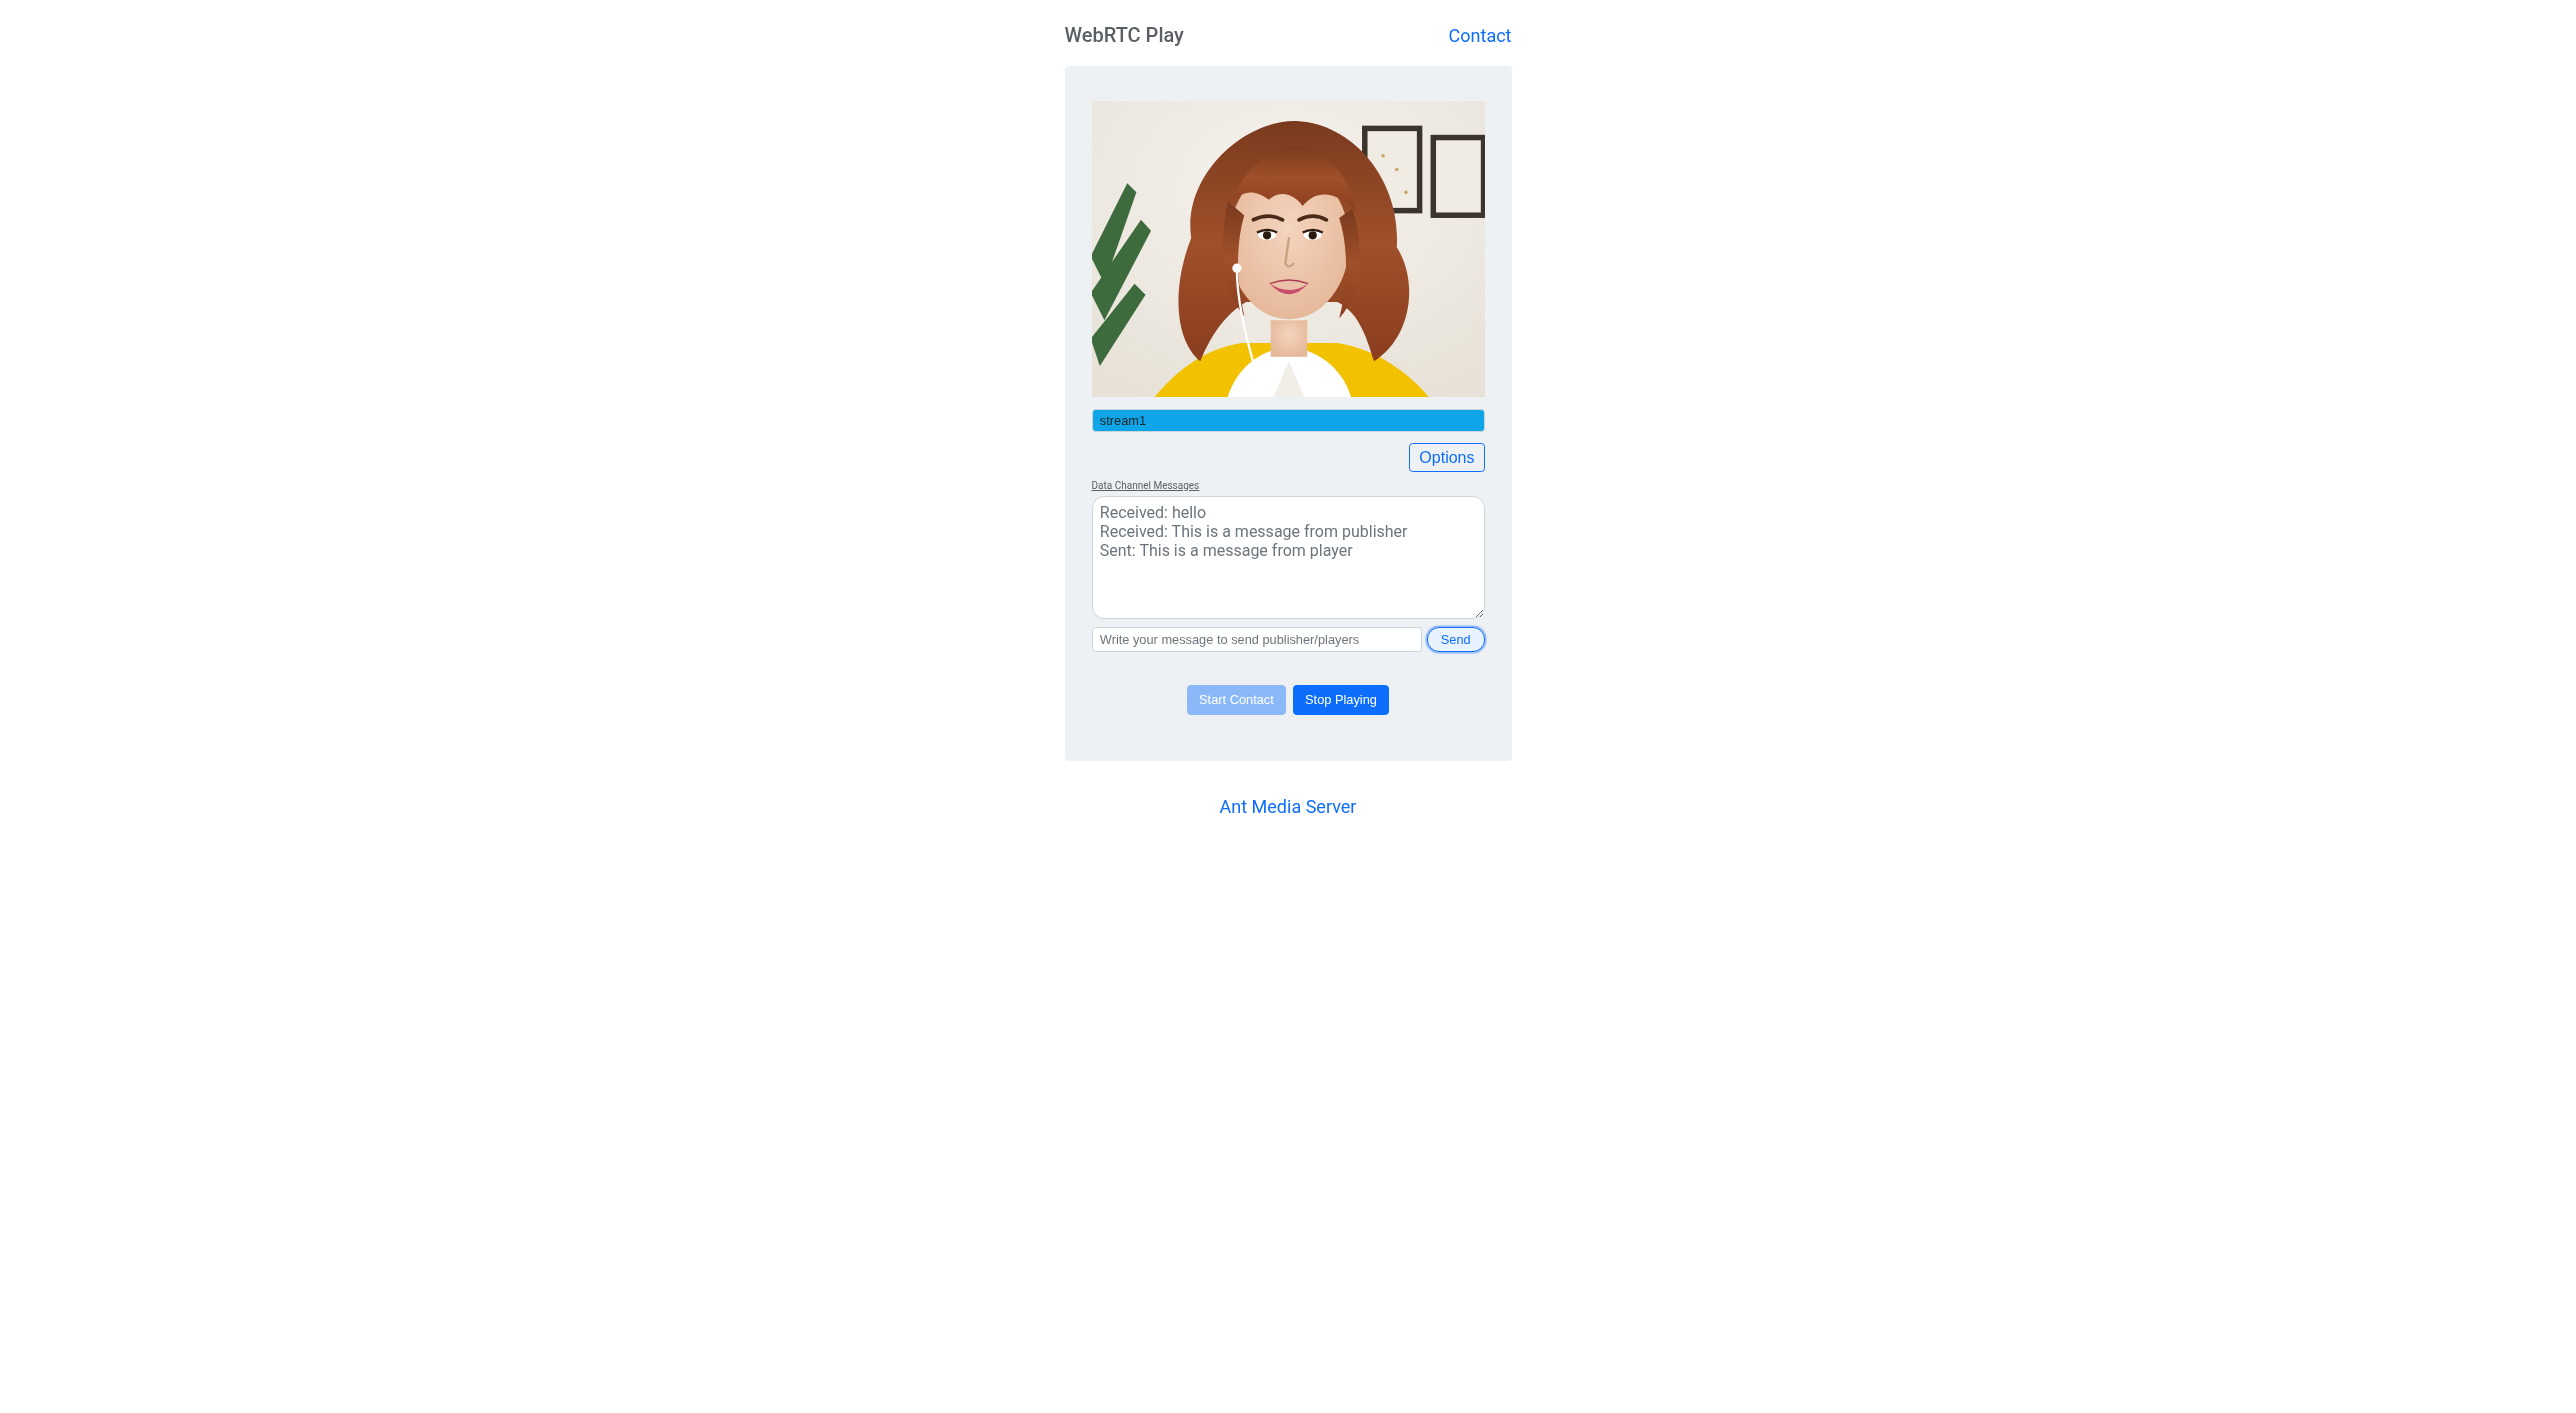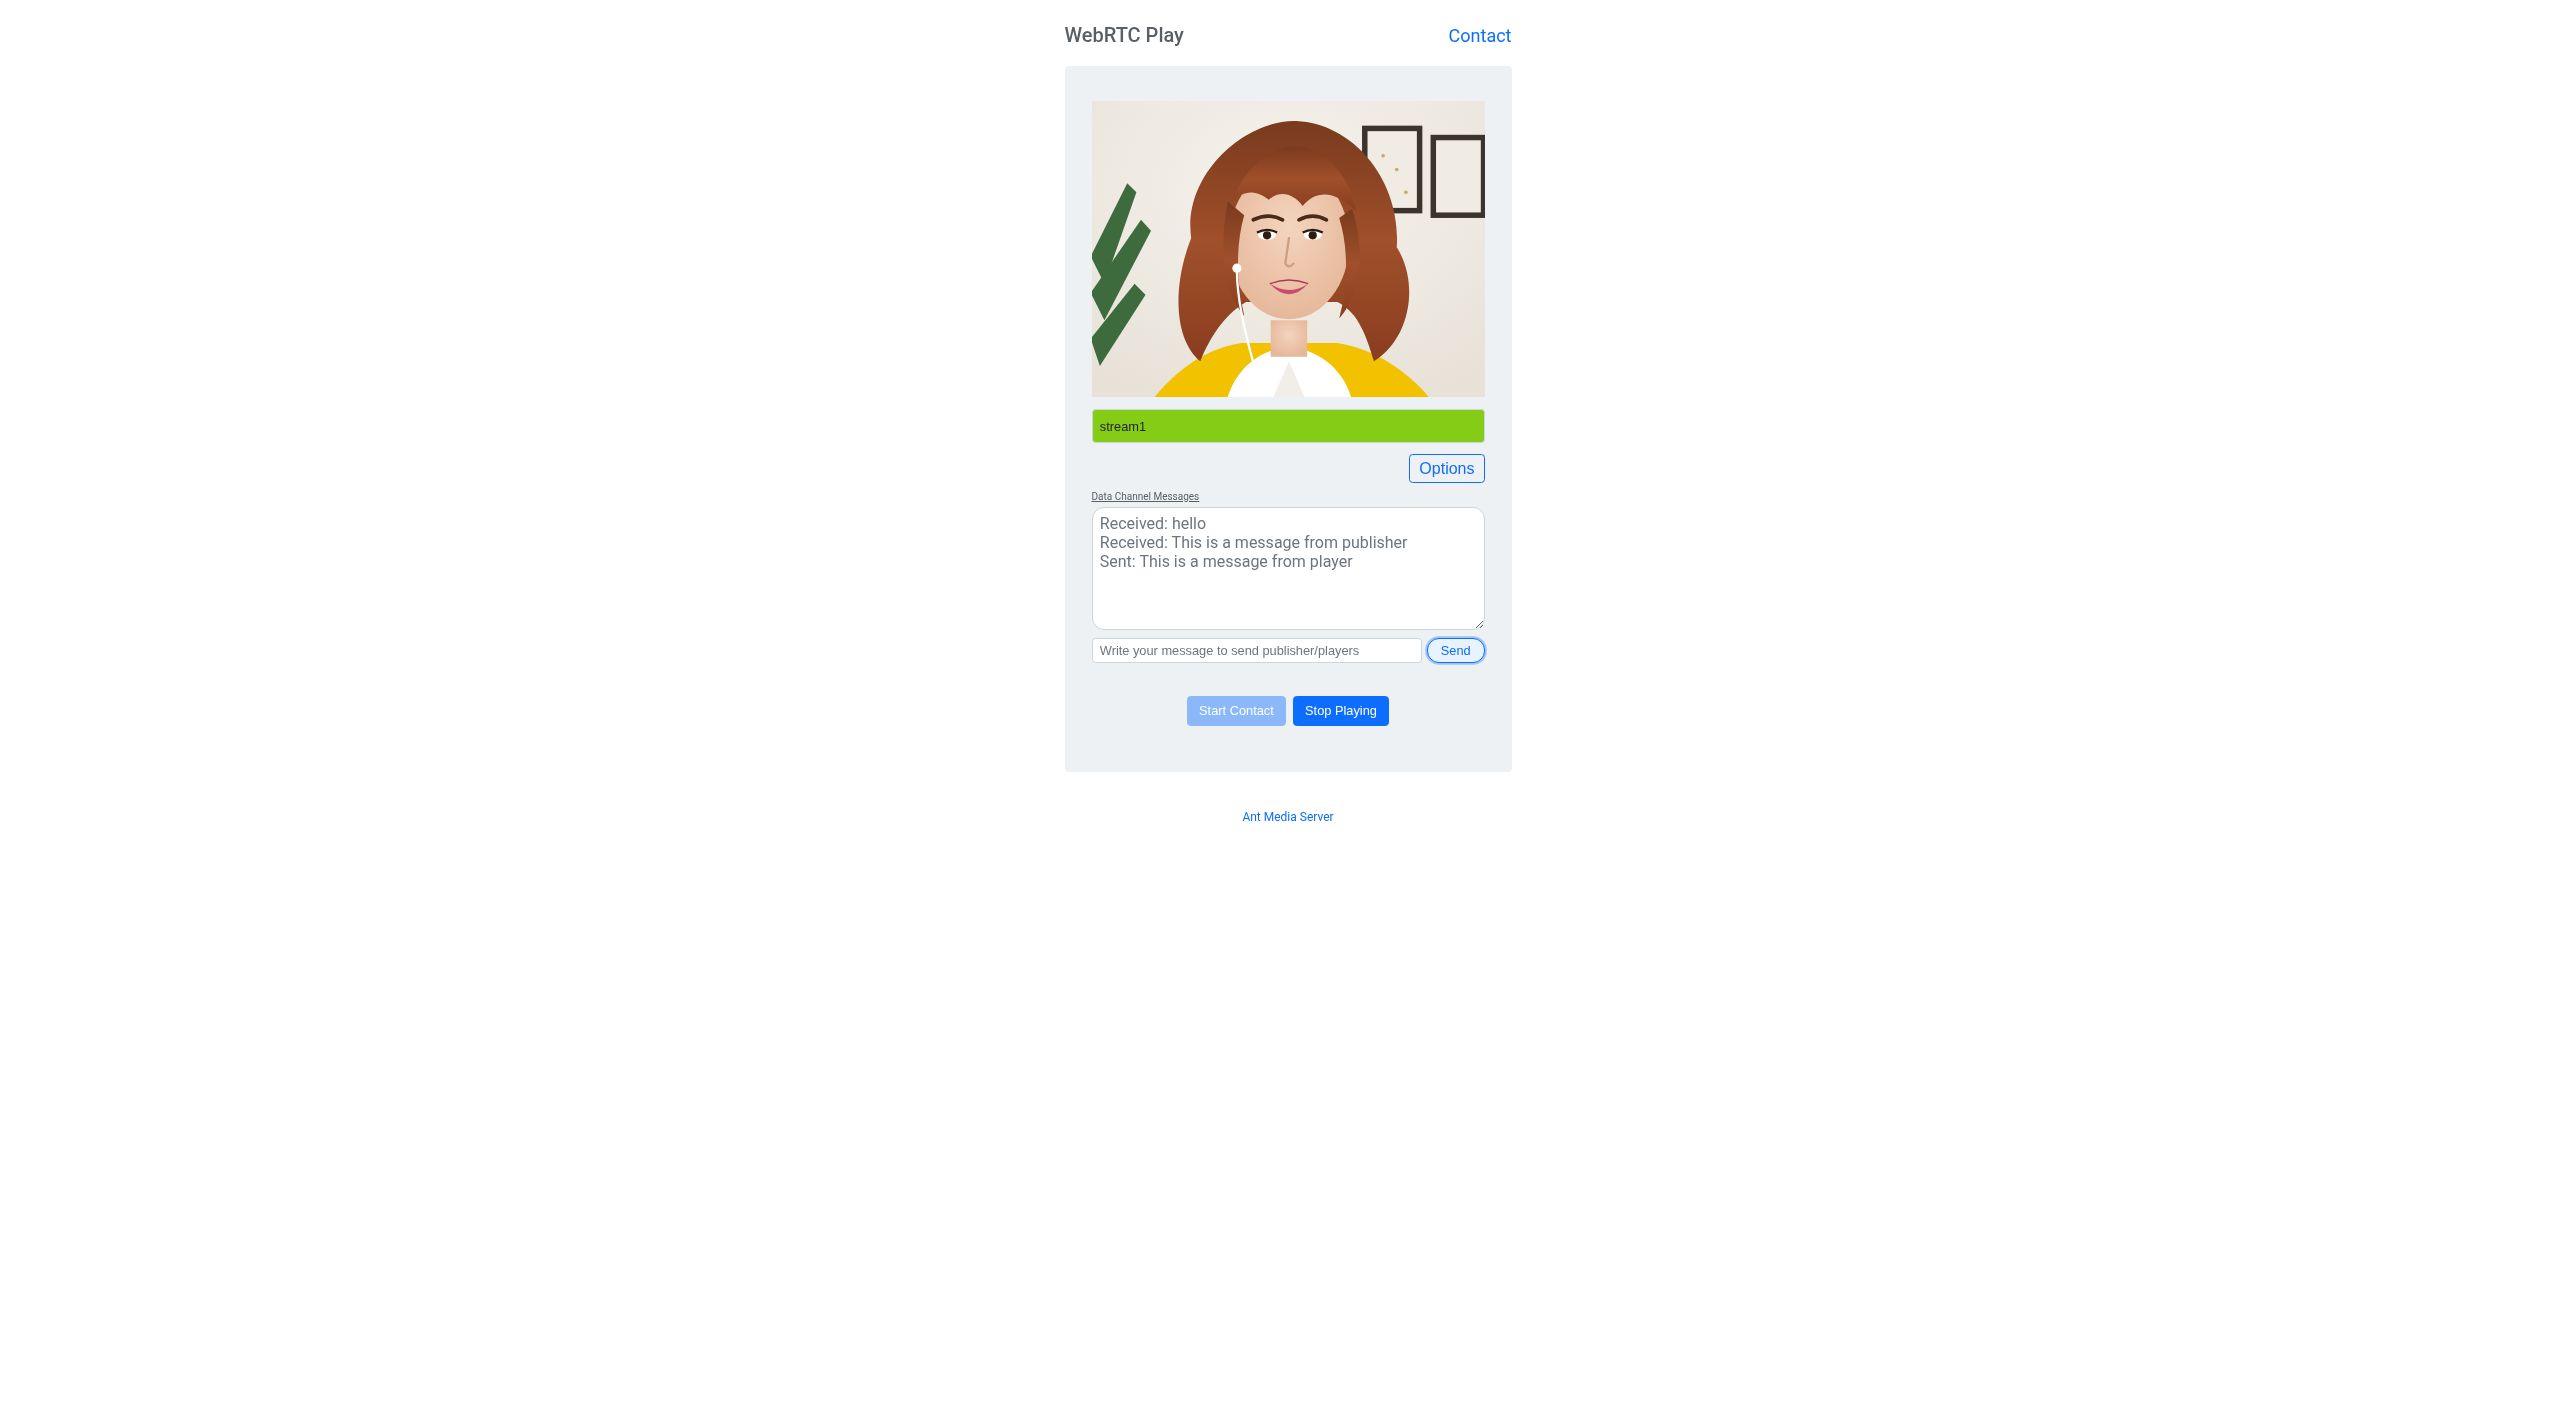--- a/index.html
+++ b/index.html
@@ -42,24 +42,24 @@
   }
   .video-placeholder {
     width: 100%;
     height: 296px;
     display: block;
     background: #cfd4d8;
   }
   .stream-input {
     width: 100%;
     margin-top: 12.8px;
-    height: 34px;
+    height: 23px;
     border: 0.9px solid #ced4da;
     border-radius: 3.7px;
-    background: #84cc16;
+    background: #0ea5e9;
     padding: 1.8px 7.3px;
     font-size: 12.8px;
     color: #212529;
   }
   .options-row {
     display: flex;
     justify-content: flex-end;
     margin-top: 11px;
   }
   .btn {
@@ -139,21 +139,21 @@
     background: #8bb8f8;
     border-color: #8bb8f8;
     cursor: not-allowed;
   }
   .footer {
     text-align: center;
     margin-top: 35px;
   }
   .footer a {
     color: #0d6efd;
-    font-size: 12px;
+    font-size: 18px;
     text-decoration: none;
   }
 </style>
 </head>
 <body>
 
 <div class="page">
 
   <div class="header">
     <h1>WebRTC Play</h1>

